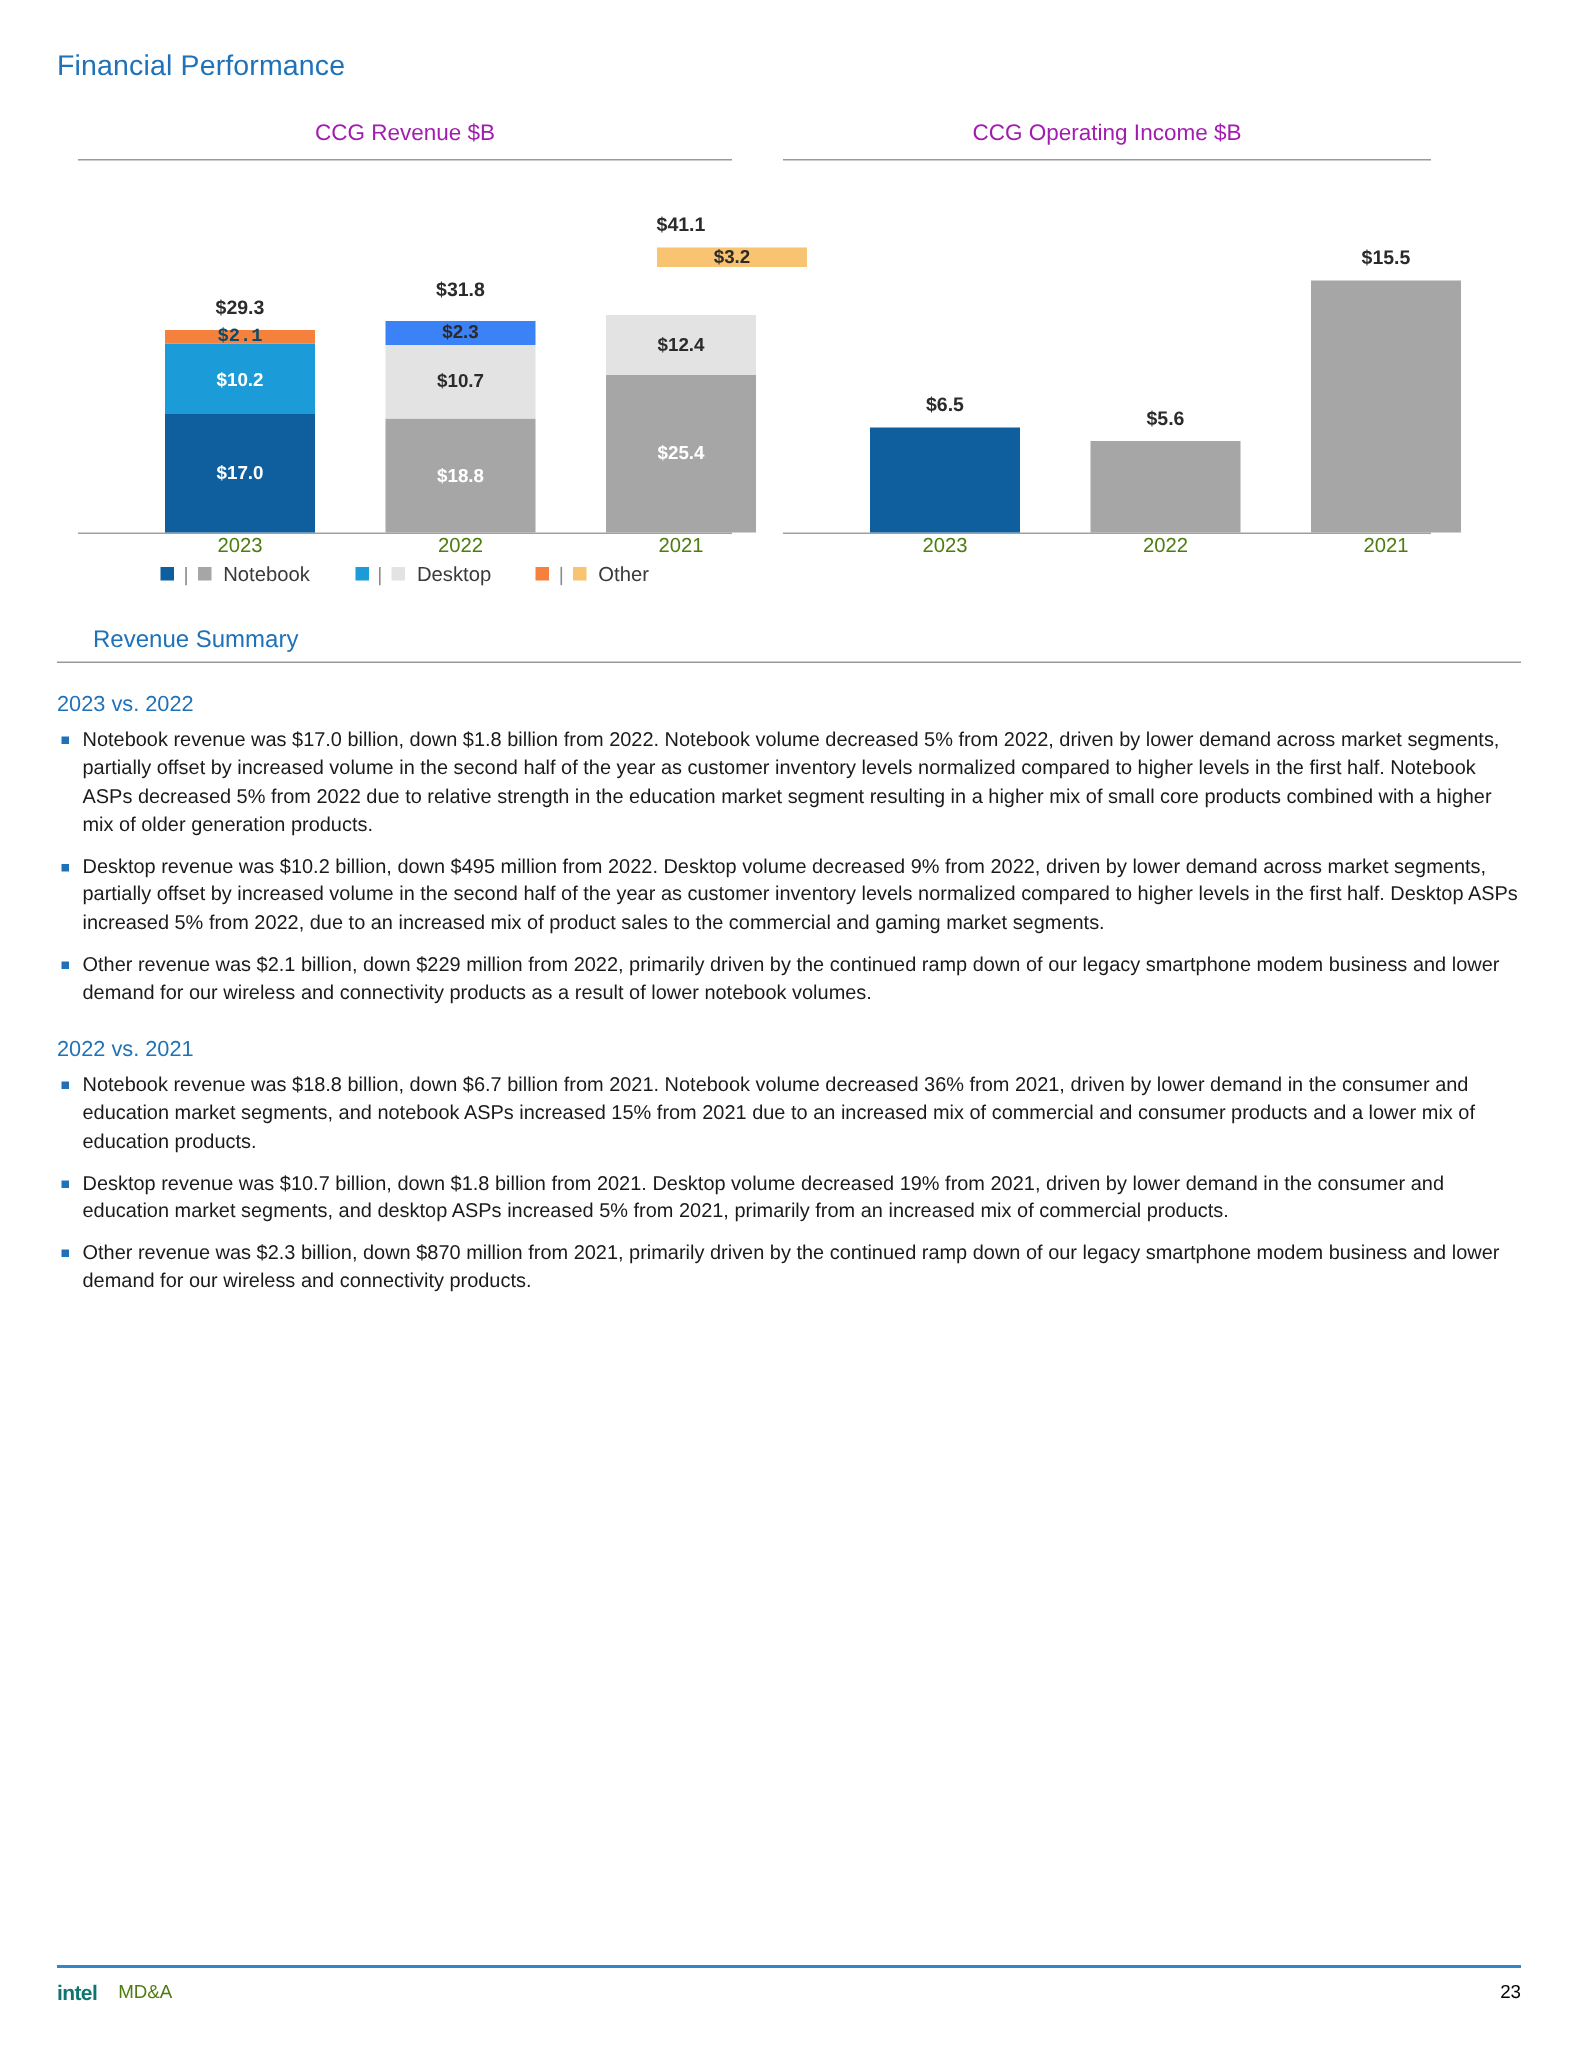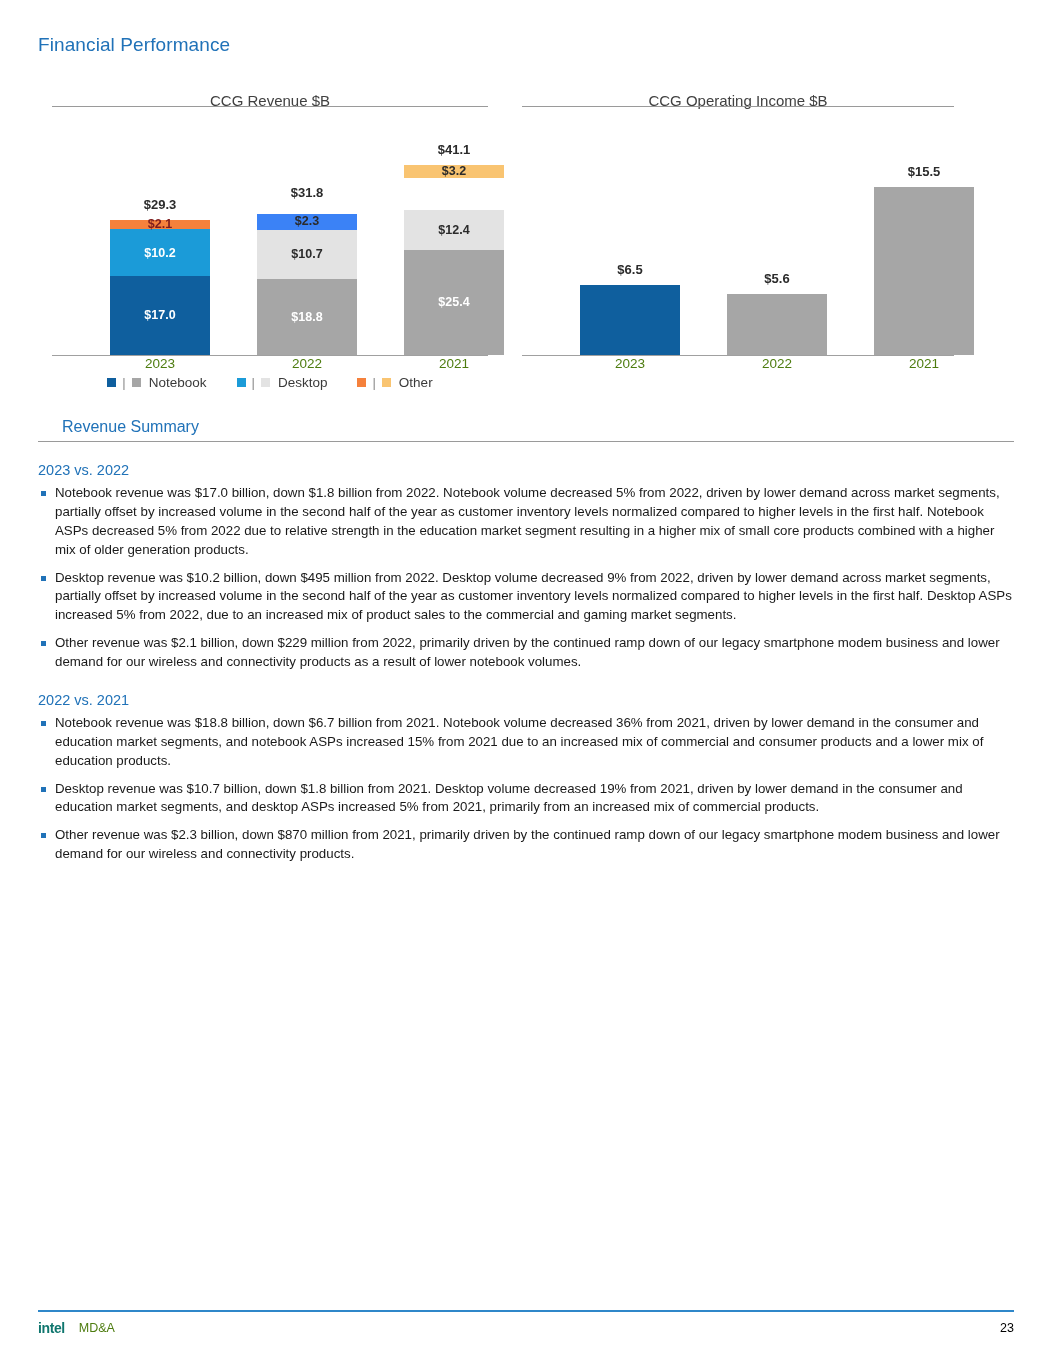--- a/index.html
+++ b/index.html
@@ -45,26 +45,26 @@
   .chart-block {
     position: absolute;
     top: 0;
     height: 320px;
   }
   .chart-left  { left: 52px;  width: 436px; }
   .chart-right { left: 522px; width: 432px; }
 
   .chart-title {
     position: absolute;
-    top: 12px;
+    top: 0;
     left: 0;
     width: 100%;
     text-align: center;
     font-size: 15px;
-    color: #404040;
+    color: #a21caf;
     white-space: nowrap;
   }
   .chart-rule {
     position: absolute;
     top: 26px;
     left: 0;
     width: 100%;
     height: 1px;
     background: #9a9a9a;
   }
@@ -271,21 +271,21 @@
         <div class="axis-line"></div>
       <div class="bar-group" style="left: 58px;">
             <div class="bar-stack" style="height: 135.45px;">
               <div class="seg" style="height: 78.5888px; background: rgb(15, 95, 158);">
                 <span class="seg-label" style="color: rgb(255, 255, 255);">$17.0</span>
               </div>
               <div class="seg" style="height: 47.1533px; background: rgb(27, 155, 216);">
                 <span class="seg-label" style="color: rgb(255, 255, 255);">$10.2</span>
               </div>
               <div class="seg" style="height: 9.70803px; background: rgb(245, 129, 60);">
-                <span class="seg-label" style="color: #7f1d1d;">$2.1</span>
+                <span class="seg-label" style="color: #0c4a6e; font-family: Liberation Mono, monospace;">$2.1</span>
               </div>
             </div>
             <div class="total-label" style="bottom: 143.45px;">$29.3</div>
           </div>
           <div class="bar-group" style="left: 205px;">
             <div class="bar-stack" style="height: 147.007px;">
               <div class="seg" style="height: 76px; background: rgb(166, 166, 166);">
                 <span class="seg-label" style="color: rgb(255, 255, 255);">$18.8</span>
               </div>
               <div class="seg" style="height: 49.4647px; background: rgb(227, 227, 227);">
@@ -298,21 +298,21 @@
             <div class="total-label" style="bottom: 155.007px;">$31.8</div>
           </div>
           <div class="bar-group" style="left: 352px;">
             <div class="bar-stack" style="height: 190px;">
               <div class="seg" style="height: 117.421px; background: rgb(166, 166, 166);">
                 <span class="seg-label" style="color: rgb(255, 255, 255);">$25.4</span>
               </div>
               <div class="seg" style="height: 44px; background: rgb(227, 227, 227); margin-top: 32px;">
                 <span class="seg-label" style="color: rgb(43, 43, 43);">$12.4</span>
               </div>
-              <div class="seg" style="height: 14.7932px; background: rgb(249, 196, 113);">
+              <div class="seg" style="height: 14.7932px; background: rgb(249, 196, 113); margin-left: 34px;">
                 <span class="seg-label" style="color: rgb(43, 43, 43);">$3.2</span>
               </div>
             </div>
             <div class="total-label" style="bottom: 198px;">$41.1</div>
           </div>
         </div>
       <div class="x-labels" id="xlabels-revenue">
           <div class="x-label" style="left: 58px;">2023</div>
           <div class="x-label" style="left: 205px;">2022</div>
           <div class="x-label" style="left: 352px;">2021</div>

